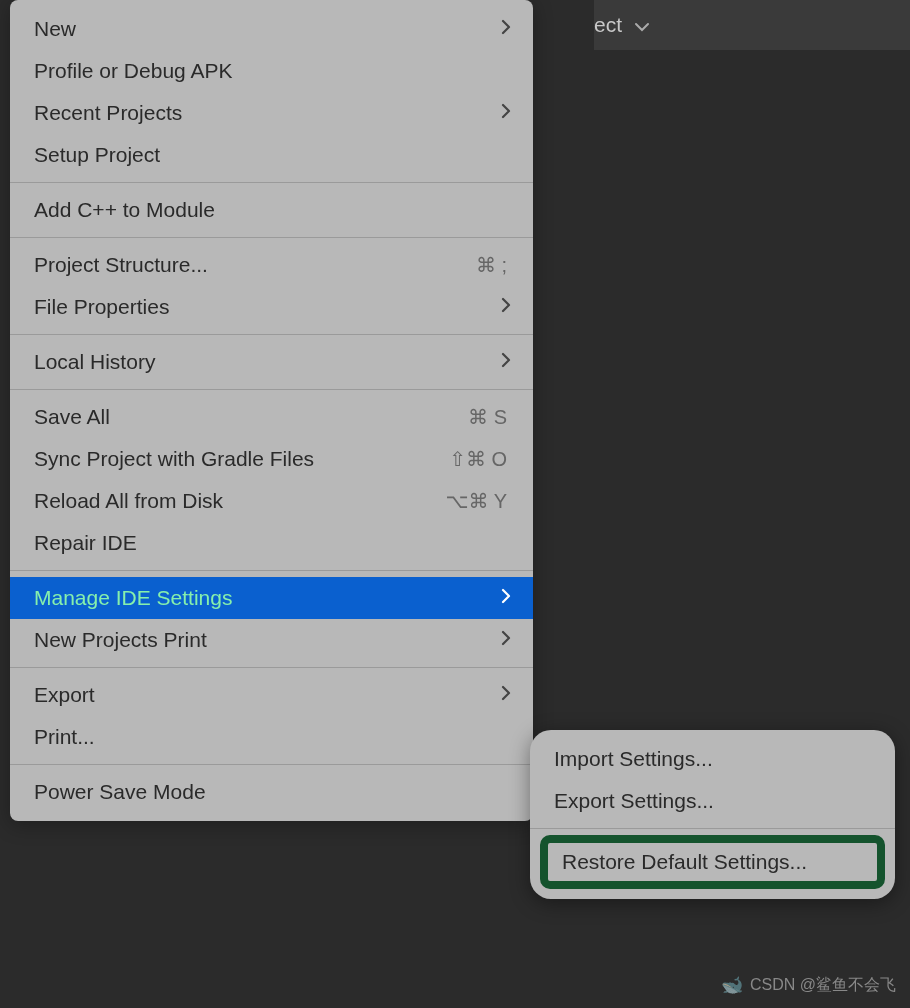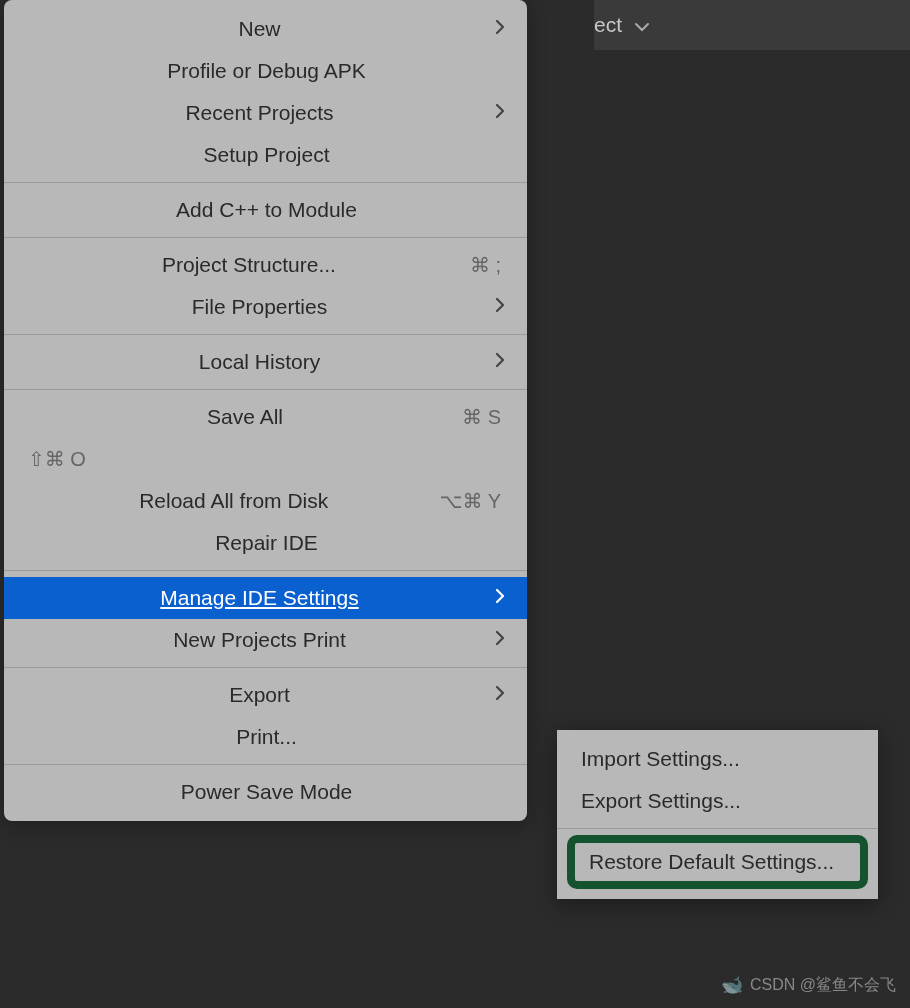--- a/index.html
+++ b/index.html
@@ -27,42 +27,40 @@
       align-items: center;
       padding-left: 0px;
       font-size: 21px;
     }
     .background-header .chevron {
       margin-left: 12px;
     }
     .main-menu {
       position: absolute;
       top: 0;
-      left: 4px;
+      left: 10px;
       width: 523px;
       background: #b8b8b8;
       border-radius: 8px;
       padding-top: 8px;
       padding-bottom: 8px;
       box-shadow: 0 4px 20px rgba(0,0,0,0.3);
-      text-align: center;
     }
     .menu-item {
       display: flex;
       align-items: center;
       justify-content: space-between;
       padding: 9px 22px 9px 24px;
       font-size: 21px;
       color: #2a2a2a;
       cursor: default;
     }
     .menu-item.selected {
       background: #0a60cf;
-      color: #ffffff;
-      text-decoration: underline;
+      color: #86efac;
     }
     .menu-item .label {
       flex: 1;
     }
     .menu-item .shortcut {
       color: #666;
       font-size: 20px;
       margin-right: 4px;
     }
     .menu-item .arrow {
@@ -76,26 +74,25 @@
     }
     .separator {
       height: 1px;
       background: #9a9a9a;
       margin: 6px 0;
     }
     .submenu {
       position: absolute;
       top: 730px;
       left: 530px;
-      width: 321px;
+      width: 365px;
       background: #b8b8b8;
-      border-radius: 0;
+      border-radius: 21px;
       padding: 8px 0;
       box-shadow: 0 4px 20px rgba(0,0,0,0.4);
-      margin-left: 27px;
     }
     .submenu-item {
       padding: 9px 22px 9px 24px;
       font-size: 21px;
       color: #2a2a2a;
       cursor: default;
     }
     .submenu-item.highlighted {
       margin: 2px 10px;
       padding: 7px 12px 7px 14px;
@@ -180,20 +177,21 @@
       <span class="arrow"><svg class="chev" viewBox="0 0 10 16">
           <path d="M2 2 L8 8 L2 14" stroke="currentColor" stroke-width="2.2" fill="none" stroke-linecap="round" stroke-linejoin="round"></path>
         </svg></span>
     </div>
     <div class="separator"></div>
     <div class="menu-item">
       <span class="label">Save All</span>
       <span class="shortcut">⌘ S</span>
     </div>
     <div class="menu-item">
+      <span class="label">Sync Project with Gradle Files</span>
       <span class="shortcut">⇧⌘ O</span>
     </div>
     <div class="menu-item">
       <span class="label">Reload All from Disk</span>
       <span class="shortcut">⌥⌘ Y</span>
     </div>
     <div class="menu-item">
       <span class="label">Repair IDE</span>
     </div>
     <div class="separator"></div>

